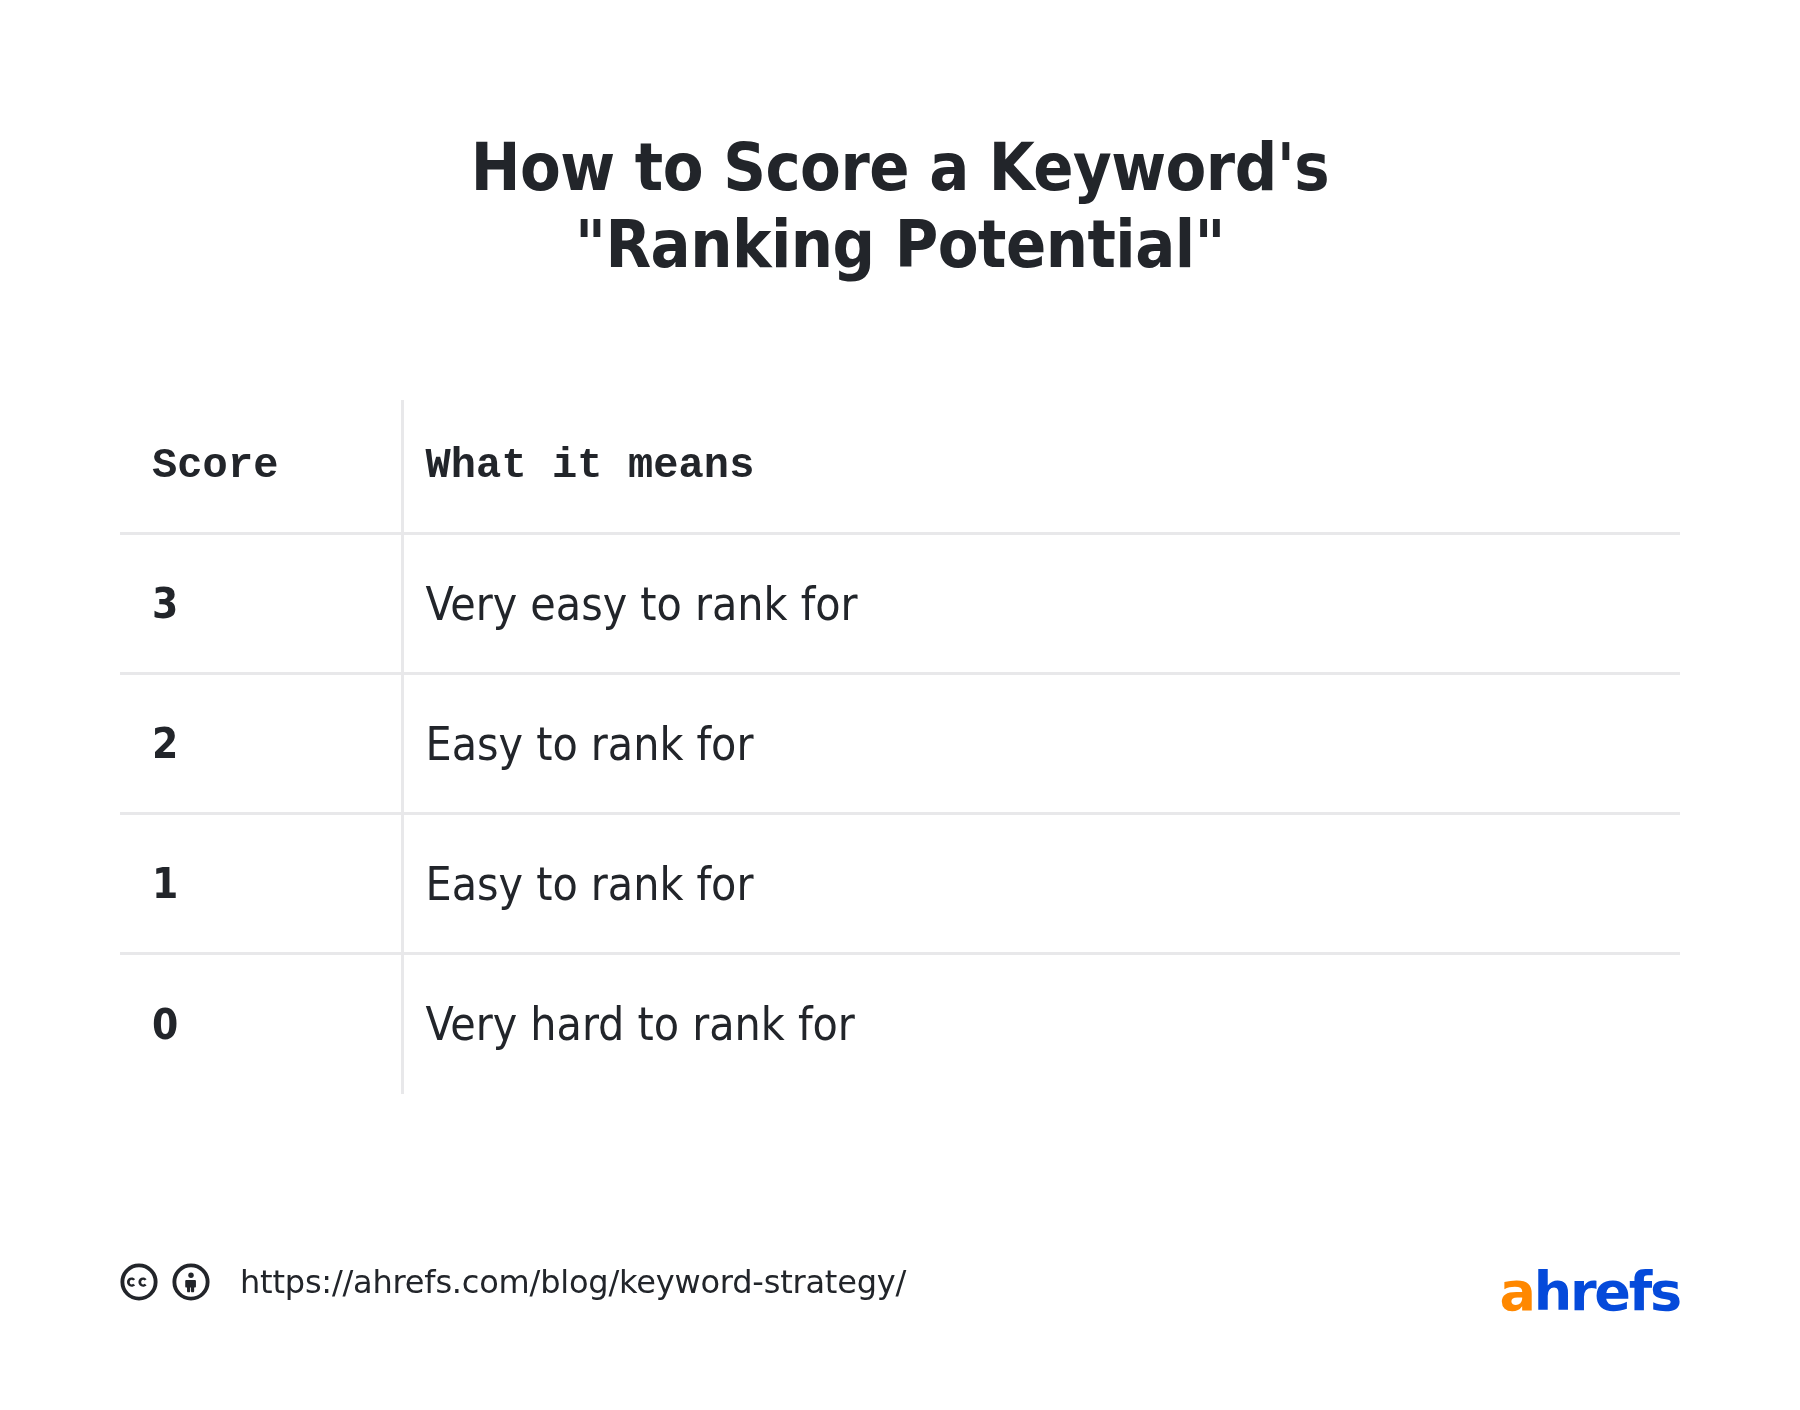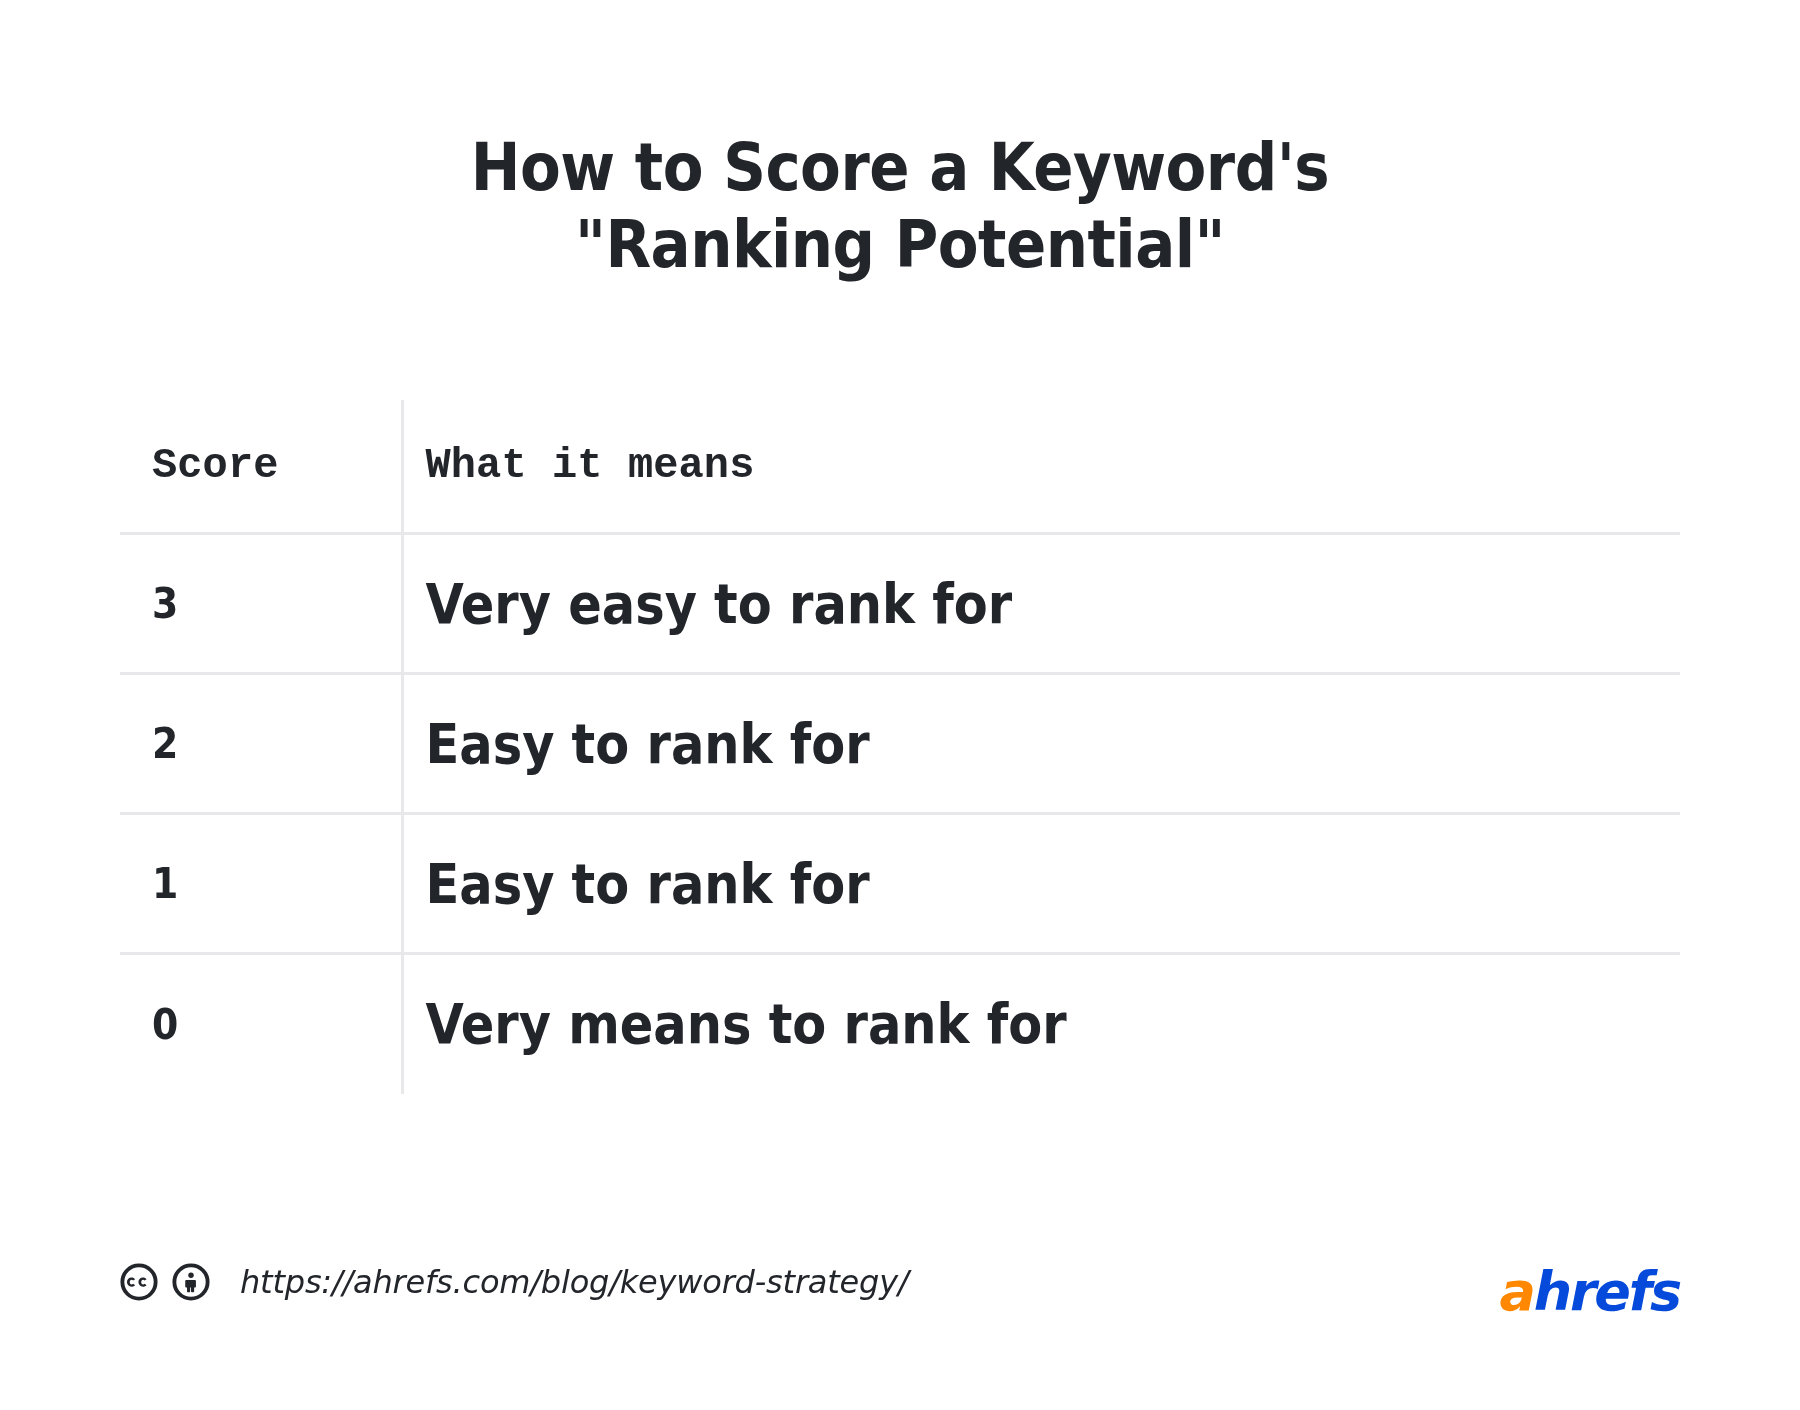--- a/index.html
+++ b/index.html
@@ -77,40 +77,39 @@
   }
   .tbl thead th.col-score,
   .tbl tbody td.cell-score {
     padding-left: 32px;
   }
 
   .tbl tbody tr { height: 140px; }
   .tbl tbody td {
     border-bottom: 3px solid #e8e8ea;
     font-family: "DejaVu Sans Condensed", "Liberation Sans Narrow", "Liberation Sans", sans-serif;
-    font-weight: bold;
-    font-size: 55px;
+    font-weight: normal;
+    font-size: 46px;
   }
   .tbl tbody td.cell-score {
     font-weight: bold;
     font-size: 42px;
   }
   .tbl tbody tr:last-child td { border-bottom: none; }
   .tbl tbody tr:last-child td.cell-mean { border-bottom: none; }
 
   
   .footer {
     position: absolute;
     left: 120px;
     right: 120px;
     top: 1252px;
     height: 60px;
     display: flex;
     align-items: center;
-    font-style: italic;
   }
   .cc-icons {
     display: flex;
     align-items: center;
     gap: 14px;
     margin-right: 30px;
   }
   .cc-icons svg { display: block; }
 
   .footer-url {
@@ -162,21 +161,21 @@
         <tr>
           <td class="cell-score">2</td>
           <td class="cell-mean">Easy to rank for</td>
         </tr>
         <tr>
           <td class="cell-score">1</td>
           <td class="cell-mean">Easy to rank for</td>
         </tr>
         <tr>
           <td class="cell-score">0</td>
-          <td class="cell-mean">Very means to rank for</td>
+          <td class="cell-mean">Very hard to rank for</td>
         </tr>
       </tbody>
     </table>
   </div>
 
   <div class="footer">
     <div class="cc-icons">
       <span>
         <svg width="38" height="38" viewBox="0 0 64 64" aria-hidden="true">
           <circle cx="32" cy="32" r="28" fill="none" stroke="#22252a" stroke-width="6.5"></circle>

